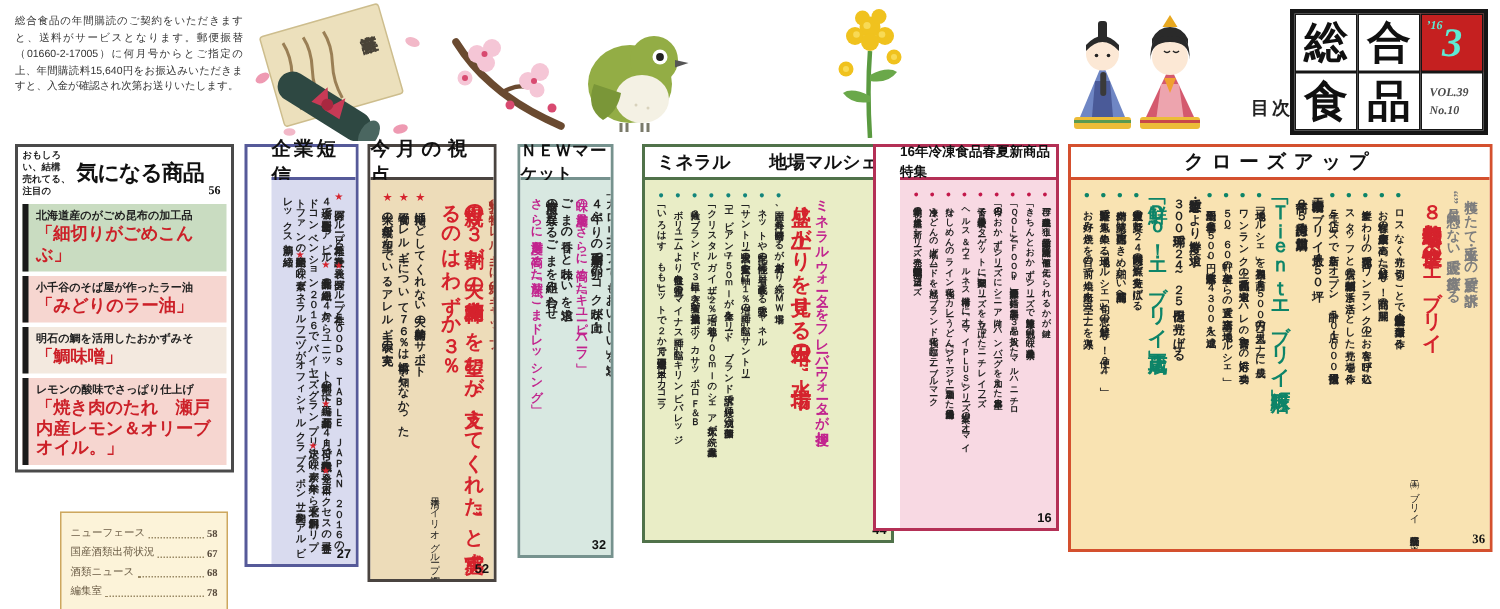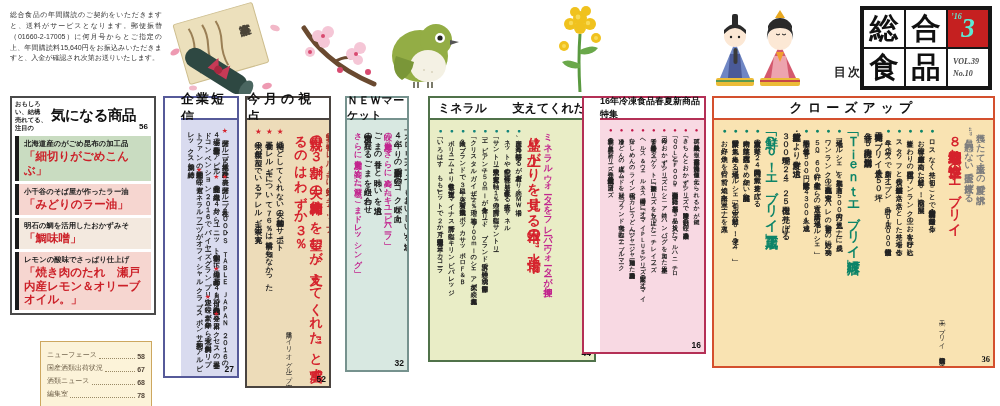--- a/index.html
+++ b/index.html
@@ -14,21 +14,21 @@
   .masthead{position:absolute;left:860px;top:6px;display:grid;grid-template-columns:42px 42px 42px;
             grid-template-rows:39px 39px;border:3px solid #161616;background:#fff;}
   .m-cell{border:1px solid #161616;display:flex;align-items:center;justify-content:center;
           font-family:"Liberation Serif","DejaVu Serif",serif;font-weight:bold;font-size:29px;color:#101010;}
   .m-red{background:#c52020;color:#5eead4;position:relative;}
   .m-red .issue{font-size:27px;font-style:italic;line-height:1;}
   .m-red .yr{position:absolute;top:2px;left:3px;font-size:8px;font-style:italic;font-weight:bold;}
   .m-vol{flex-direction:column;align-items:flex-start;justify-content:center;gap:3px;padding-left:5px;
          font-size:8px;font-style:italic;color:#4a4a4a;}
   
-  .col1{position:absolute;left:10px;top:96px;width:146px;height:308px;}
+  .col1{position:absolute;left:10px;top:96px;width:146px;height:308px;font-family:Liberation Serif, serif;}
   .k-box{border:2px solid #4a4a4a;background:#fff;}
   .k-head{display:flex;align-items:center;background:#fff;padding:2px 3px;}
   .k-head-small{font-size:6.3px;line-height:1.25;color:#222;font-weight:bold;width:36px;}
   .k-title{font-size:14.5px;font-weight:bold;color:#111;letter-spacing:-.5px;}
   .k-page{font-size:8px;font-weight:bold;color:#111;margin-left:3px;align-self:flex-end;}
   .product{margin:3px;border-left:4px solid #1a1a1a;padding:3px 4px 4px 5px;}
   .tone-green{background:#c9dcc1;} .tone-pink{background:#f6d6d0;} .tone-pale{background:#f3e9df;}
   .p-title{font-size:7.4px;font-weight:bold;color:#222;margin-bottom:1px;}
   .p-name{font-size:11.5px;font-weight:bold;color:#cc2028;line-height:1.15;}
   .pagelist{margin:26px 0 0 30px;width:112px;background:#fcf3d9;border:1px solid #cda75f;
@@ -312,21 +312,21 @@
           <div class="vline dark">焙煎度の異なるごまを組み合わせ</div>
           <div class="vline magenta">さらに満足度を高めた「深煎りごまドレッシング」</div>
         </div>
       <span class="pageno">32</span>
     </div>
   </div>
 
   <div class="vcol c-mineral">
     <div class="vcol-header">
       <span>ミネラル</span>
-      <span>支えてくれた</span>
+      <span>地場マルシェ</span>
     </div>
     <div class="vbody">
       <div class="vflow">
           <div class="vline kicker-magenta">ミネラルウォーターをフレーバーウォーターが後押し</div>
           <div class="vline headline-red-lg">盛り上がりを見せる日本の“水”市場</div>
           <div class="vline "><span class="mark">●</span>国産、海外と明暗分けるが右肩上がり続くＭＷ市場</div>
           <div class="vline "><span class="mark">●</span>ネットや宅配の可能性に着目、多岐化する販売チャネル</div>
           <div class="vline "><span class="mark">●</span>「サントリー天然水」の安定拡大を軸に１％増の計画で臨むサントリー</div>
           <div class="vline "><span class="mark">●</span>「エビアン」７５０ｍｌが全体をリード、ブランド訴求で続伸に成功の伊藤園</div>
           <div class="vline "><span class="mark">●</span>「クリスタルガイザー」２％増で着地、７００ｍｌのシェア拡大が続く大塚食品</div>

